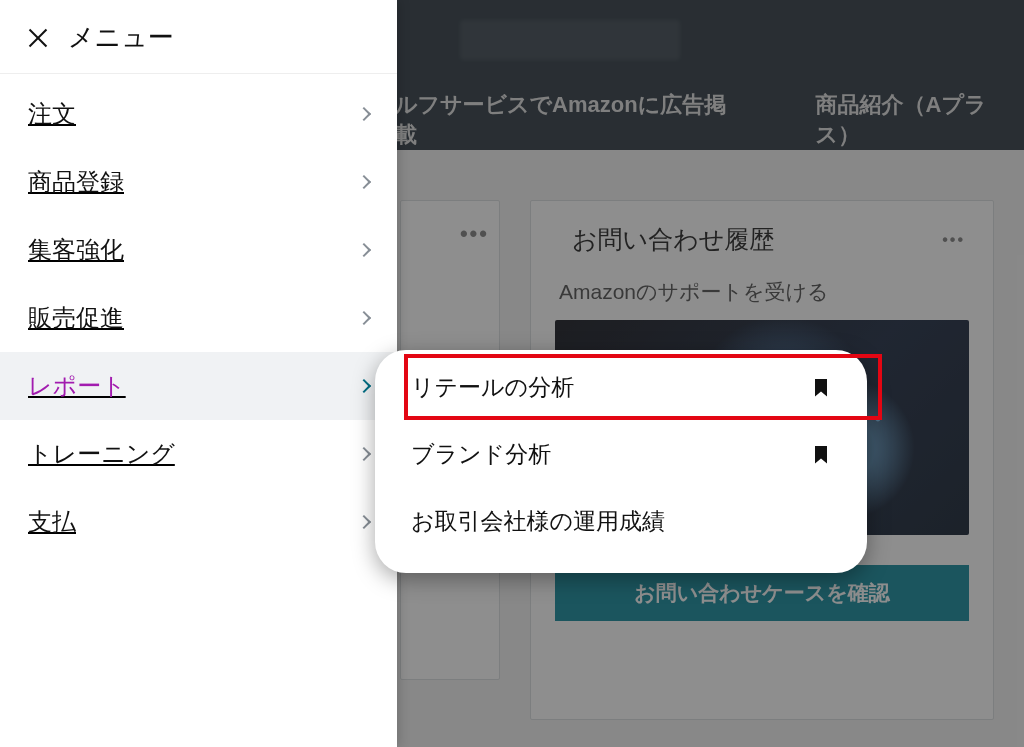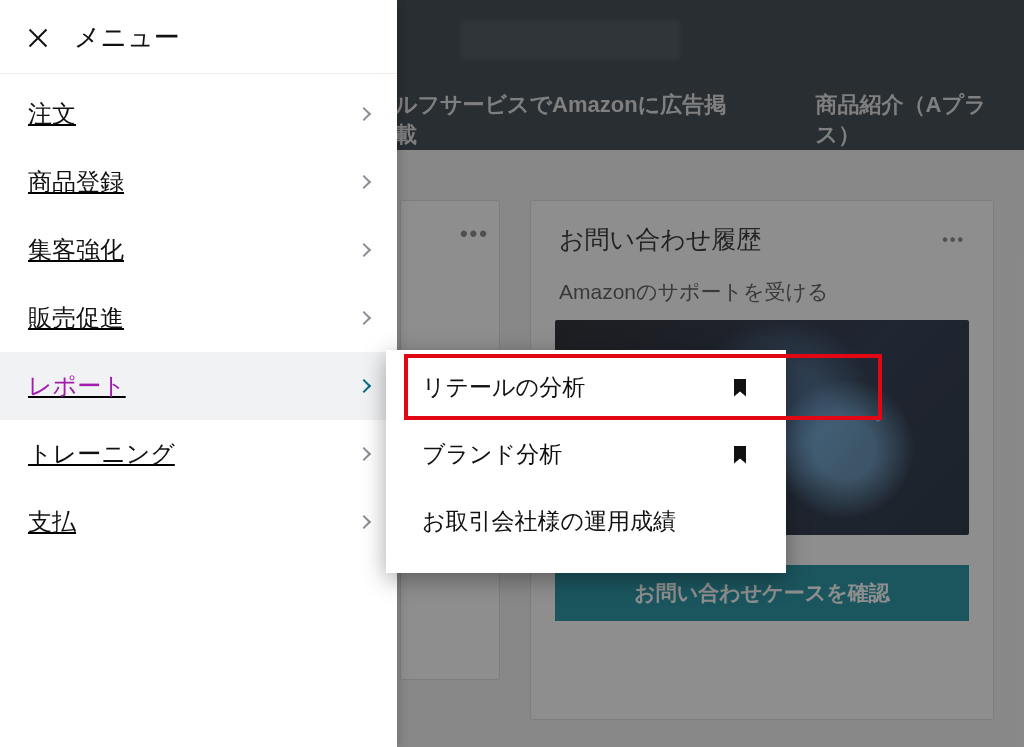--- a/index.html
+++ b/index.html
@@ -22,21 +22,21 @@
     .bg-nav-a { margin-left: 395px; }
     .bg-nav-b { margin-left: 70px; }
 
     .bg-body { padding: 50px 30px 30px 400px; display: flex; gap: 30px; background:#f2f2f2; min-height: 600px;}
     .bg-card { background:#fff; border:1px solid #d8dbde; border-radius:2px; }
     .bg-card-left { width: 100px; height:480px; padding:20px 10px; color:#555; font-size:22px; }
     .bg-dots { letter-spacing:2px; color:#777; font-weight:bold; display:block; text-align:right; margin-bottom:70px;}
     .bg-24 { margin-top:260px; display:block; color:#444;}
     .bg-card-right { flex:1; min-width:420px; }
     .bg-card-header { padding:22px 28px; display:flex; justify-content:space-between; align-items:center;}
-    .bg-card-title { font-size:25px; color:#111; }
+    .bg-card-title { font-size:25px; color:#111;margin-left:13px; }
     .bg-card-sub { padding:0 28px 14px; font-size:21px; color:#444;}
     .bg-img {
       margin: 0 24px; height:215px; border-radius:2px;
       background:
         radial-gradient(circle at 78% 46%, rgba(120,200,255,0.9) 0 2px, transparent 3px),
         radial-gradient(circle at 70% 60%, rgba(120,200,255,0.6) 0 30px, transparent 70px),
         radial-gradient(circle at 55% 40%, rgba(90,160,230,0.4) 0 40px, transparent 90px),
         linear-gradient(135deg,#05070f 0%, #0c1a33 55%, #031022 100%);
     }
     .bg-cta {
@@ -44,21 +44,21 @@
       display:flex; align-items:center; justify-content:center; font-size:21px; font-weight:600;
     }
 
     
     .sidebar {
       position:absolute; z-index:10; top:0; left:0; width:397px; height:100%;
       background:#fff; box-shadow: 3px 0 10px rgba(0,0,0,.15);
       display:flex; flex-direction:column;
     }
     .sidebar-header {
-      display:flex; align-items:center; gap:24px; padding:20px 26px 18px;
+      display:flex; align-items:center; gap:18px; padding:20px 26px 18px;
       border-bottom:1px solid #eee;
     }
     .close-x {
       width:24px; height:24px; position:relative; cursor:pointer;
     }
     .close-x::before, .close-x::after{
       content:""; position:absolute; left:11px; top:0; width:2px; height:24px; background:#111;
     }
     .close-x::before{ transform:rotate(45deg);}
     .close-x::after{ transform:rotate(-45deg);}
@@ -72,23 +72,24 @@
     .menu-item.active { background:#f0f2f4; }
     .menu-item.active .item-label { color:#a21caf; font-weight:500;}
     .chev {
       width:10px; height:10px; border-top:2px solid #878e96; border-right:2px solid #878e96;
       transform:rotate(45deg);
     }
     .menu-item.active .chev { border-color:#006e84; }
 
     
     .submenu {
-      position:absolute; z-index:11; left:386px; top:350px; width:400px;
+      position:absolute; z-index:11; left:375px; top:350px; width:492px;
       background:#fff; box-shadow:0 6px 22px rgba(0,0,0,.35);
       padding:4px 0 18px;
+      border-radius:31px;
     }
     .sub-item {
       display:flex; align-items:center; justify-content:space-between;
       padding:18px 40px 18px 36px; font-size:23px; color:#111; cursor:pointer;
     }
     .bookmark {
       width:12px; height:18px; background:#111;
       clip-path: polygon(0 0, 100% 0, 100% 100%, 50% 72%, 0 100%);
     }
     .highlight-box {

